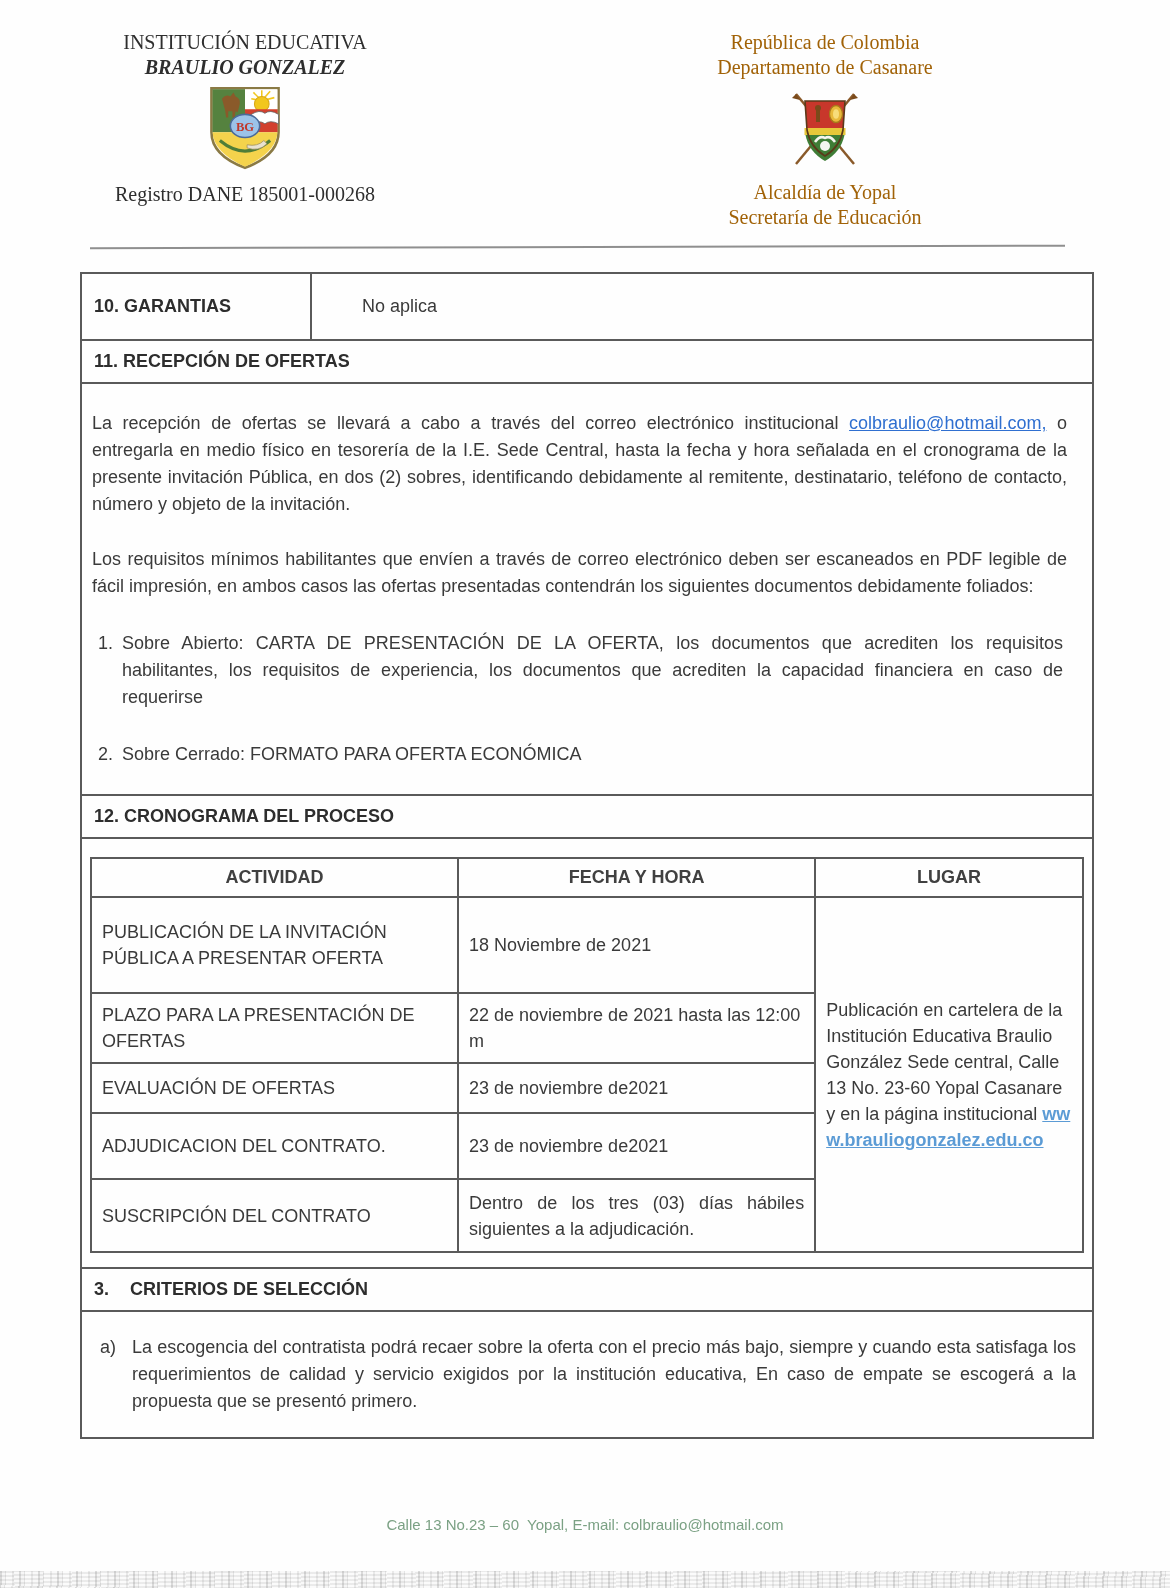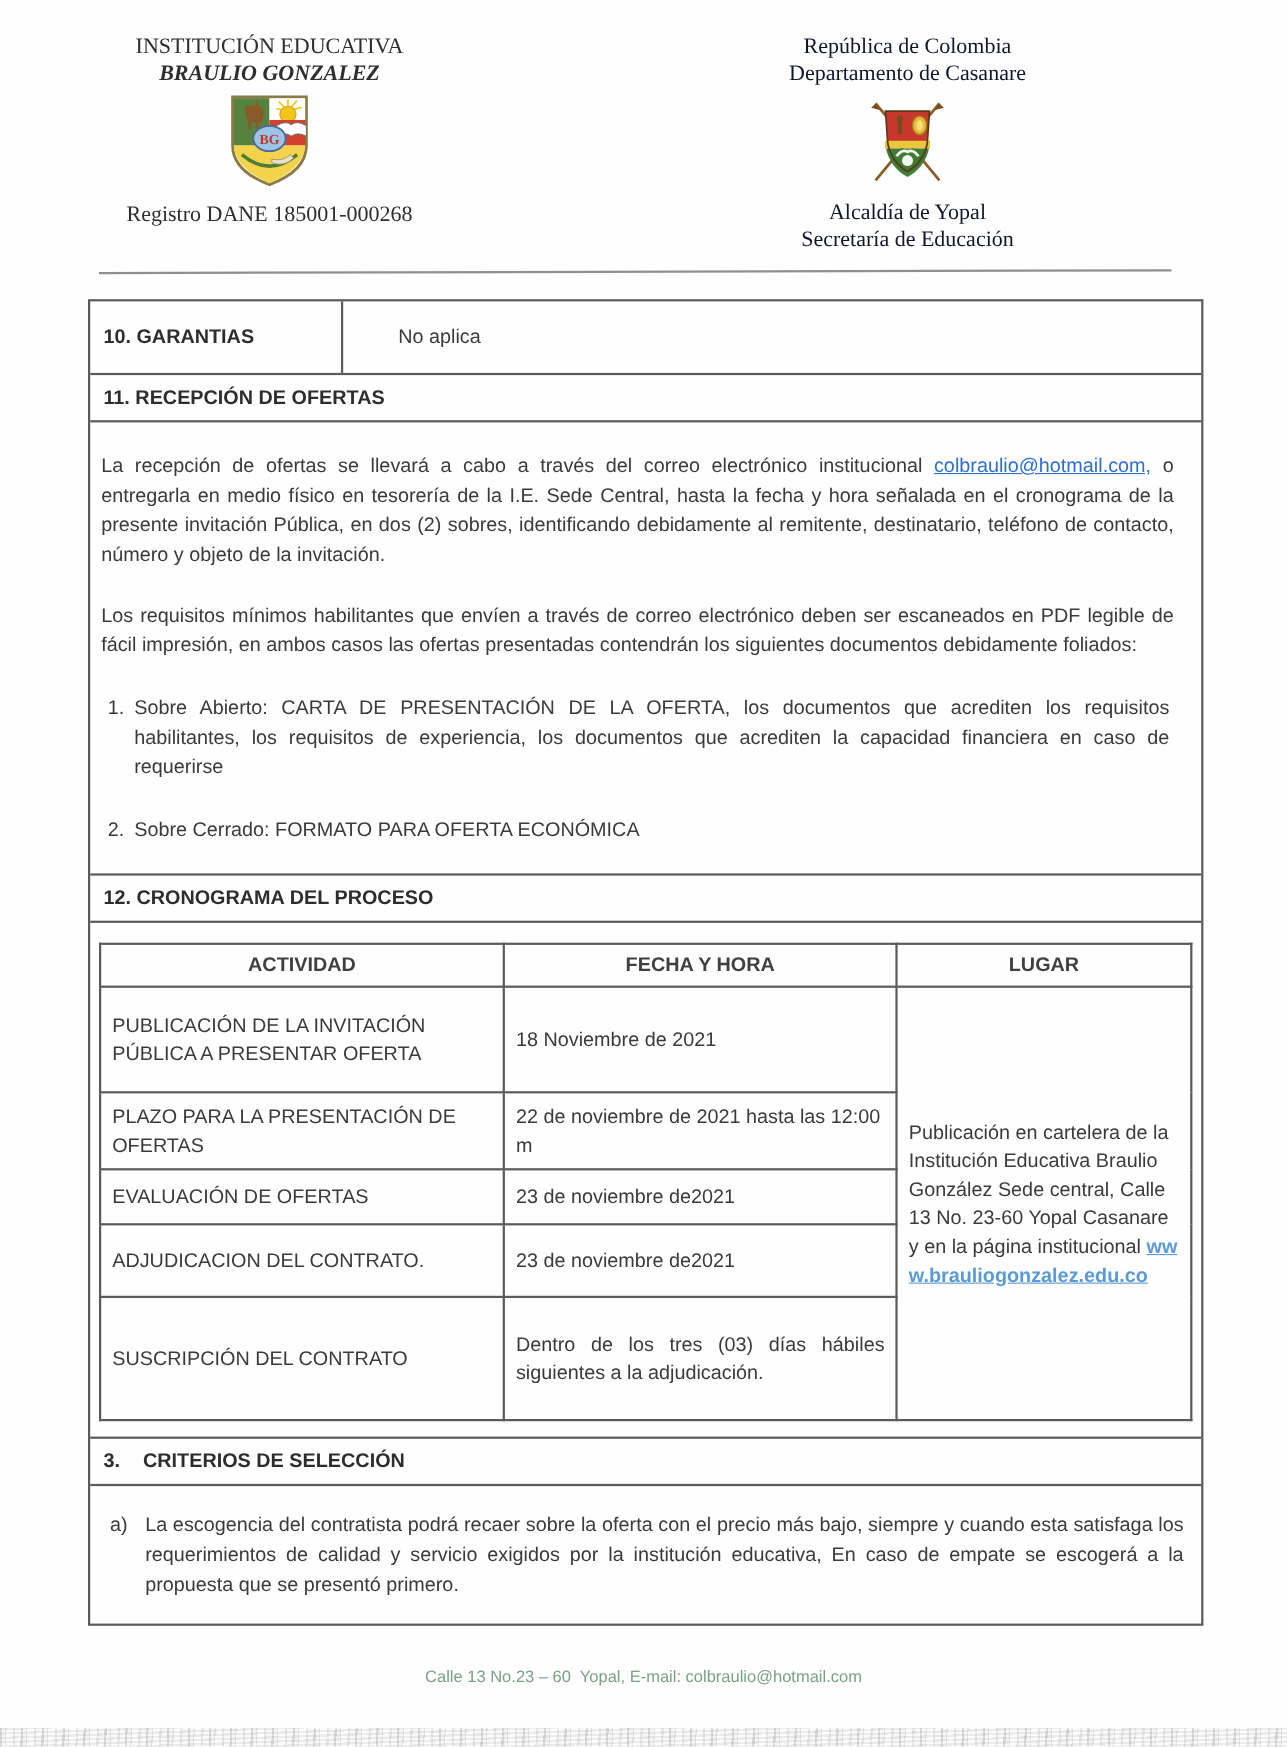--- a/index.html
+++ b/index.html
@@ -8,21 +8,21 @@
     position:relative; width:1170px; height:1588px; background:#fefefe;
     font-family:"Liberation Sans", sans-serif; color:#3a3a3a; overflow:hidden;
     margin:0 auto;
   }
   .prewrap { white-space:pre-wrap; }
 
   
   .hdr-left  { position:absolute; top:30px; left:95px;  width:300px; text-align:center;
                font-family:"Liberation Serif", serif; color:#2e2e2e; }
   .hdr-right { position:absolute; top:30px; left:680px; width:290px; text-align:center;
-               font-family:"Liberation Serif", serif; color:#0f172a; }
+               font-family:"Liberation Serif", serif; color:#a16207; }
   .hdr-line  { font-size:20px; line-height:25px; }
   .hdr-bold-italic { font-size:20px; font-weight:bold; font-style:italic; line-height:25px; }
   .crest-wrap { margin:4px auto 6px; }
   .hdr-rule { position:absolute; top:246px; left:90px; width:975px;
               border-top:2px solid #8f8f8f; transform:rotate(-0.15deg); }
 
   
   .doc-table { position:absolute; top:272px; left:80px; width:1014px;
                border:2px solid #5a5a5a; font-size:18px; }
   .row-split { display:flex; border-bottom:2px solid #5a5a5a; min-height:66px; }
@@ -177,21 +177,21 @@
           <td>22 de noviembre de 2021 hasta las 12:00 m</td>
         </tr>
         <tr style="height:50px;">
           <td>EVALUACIÓN DE OFERTAS</td>
           <td>23 de noviembre de2021</td>
         </tr>
         <tr style="height:66px;">
           <td>ADJUDICACION DEL CONTRATO.</td>
           <td>23 de noviembre de2021</td>
         </tr>
-        <tr style="height:112px;">
+        <tr style="height:73px;">
           <td>SUSCRIPCIÓN DEL CONTRATO</td>
           <td class="fecha-justify">Dentro de los tres (03) días hábiles siguientes a la adjudicación.</td>
         </tr>
       </tbody>
         </table>
     </div>
 
     <div class="sec-heading criterios-head">
       <span class="cnum">3.</span>
       <span>CRITERIOS DE SELECCIÓN</span>

